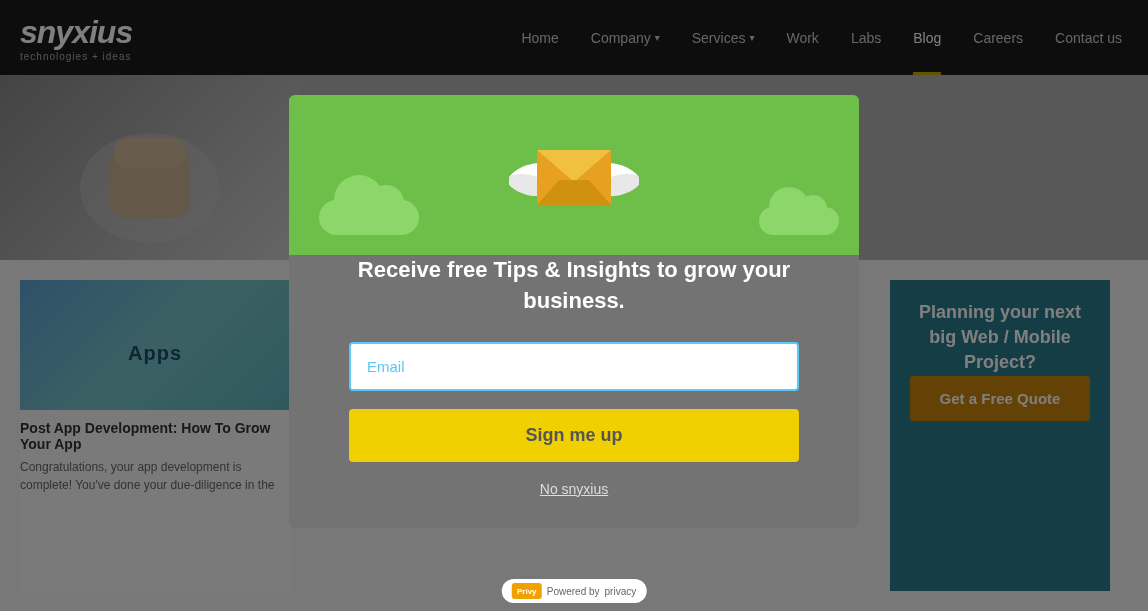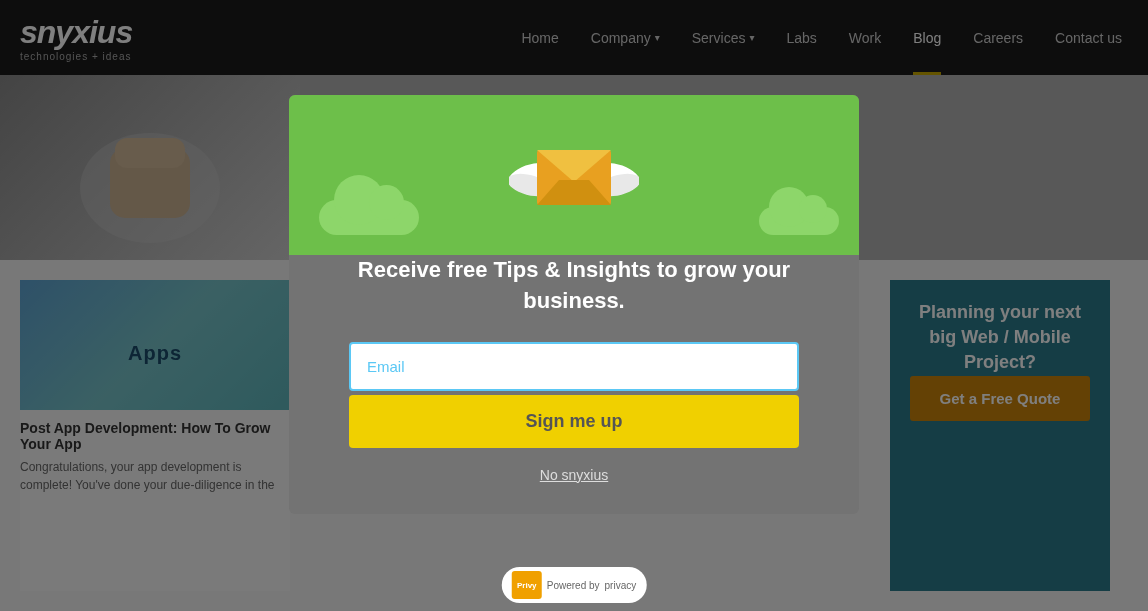--- a/index.html
+++ b/index.html
@@ -301,21 +301,21 @@
       margin-bottom: 25px;
       line-height: 1.4;
     }
     .email-input {
       width: 100%;
       padding: 14px 16px;
       font-size: 15px;
       border: 2px solid #5bc8f5;
       border-radius: 4px;
       outline: none;
-      margin-bottom: 4px;
+      margin-bottom: 18px;
       color: #5bc8f5;
     }
     .email-input::placeholder { color: #5bc8f5; }
     .signup-btn {
       width: 100%;
       padding: 16px;
       background: #f0d000;
       border: none;
       border-radius: 4px;
       font-size: 18px;
@@ -342,21 +342,21 @@
       padding: 4px 10px;
       display: flex;
       align-items: center;
       gap: 5px;
       font-size: 10px;
       color: #666;
       z-index: 300;
     }
     .privy-logo {
       width: 30px;
-      height: 28px;
+      height: 16px;
       background: #f0a000;
       border-radius: 3px;
       display: flex;
       align-items: center;
       justify-content: center;
       color: #fff;
       font-size: 8px;
       font-weight: bold;
     }
   </style>
@@ -373,22 +373,22 @@
   <nav class="nav">
     <div class="nav-item">Home</div>
     <div class="nav-item">
       <span>Company</span>
       <span class="caret">▾</span>
     </div>
     <div class="nav-item">
       <span>Services</span>
       <span class="caret">▾</span>
     </div>
+    <div class="nav-item">Work</div>
     <div class="nav-item">Labs</div>
-    <div class="nav-item">Work</div>
     <div class="nav-item active">Blog</div>
     <div class="nav-item">Careers</div>
     <div class="nav-item">Contact us</div>
   </nav>
 </div>
 
 <div class="hero">
   <div class="hero-circle"></div>
   <div class="hero-hand">
 

